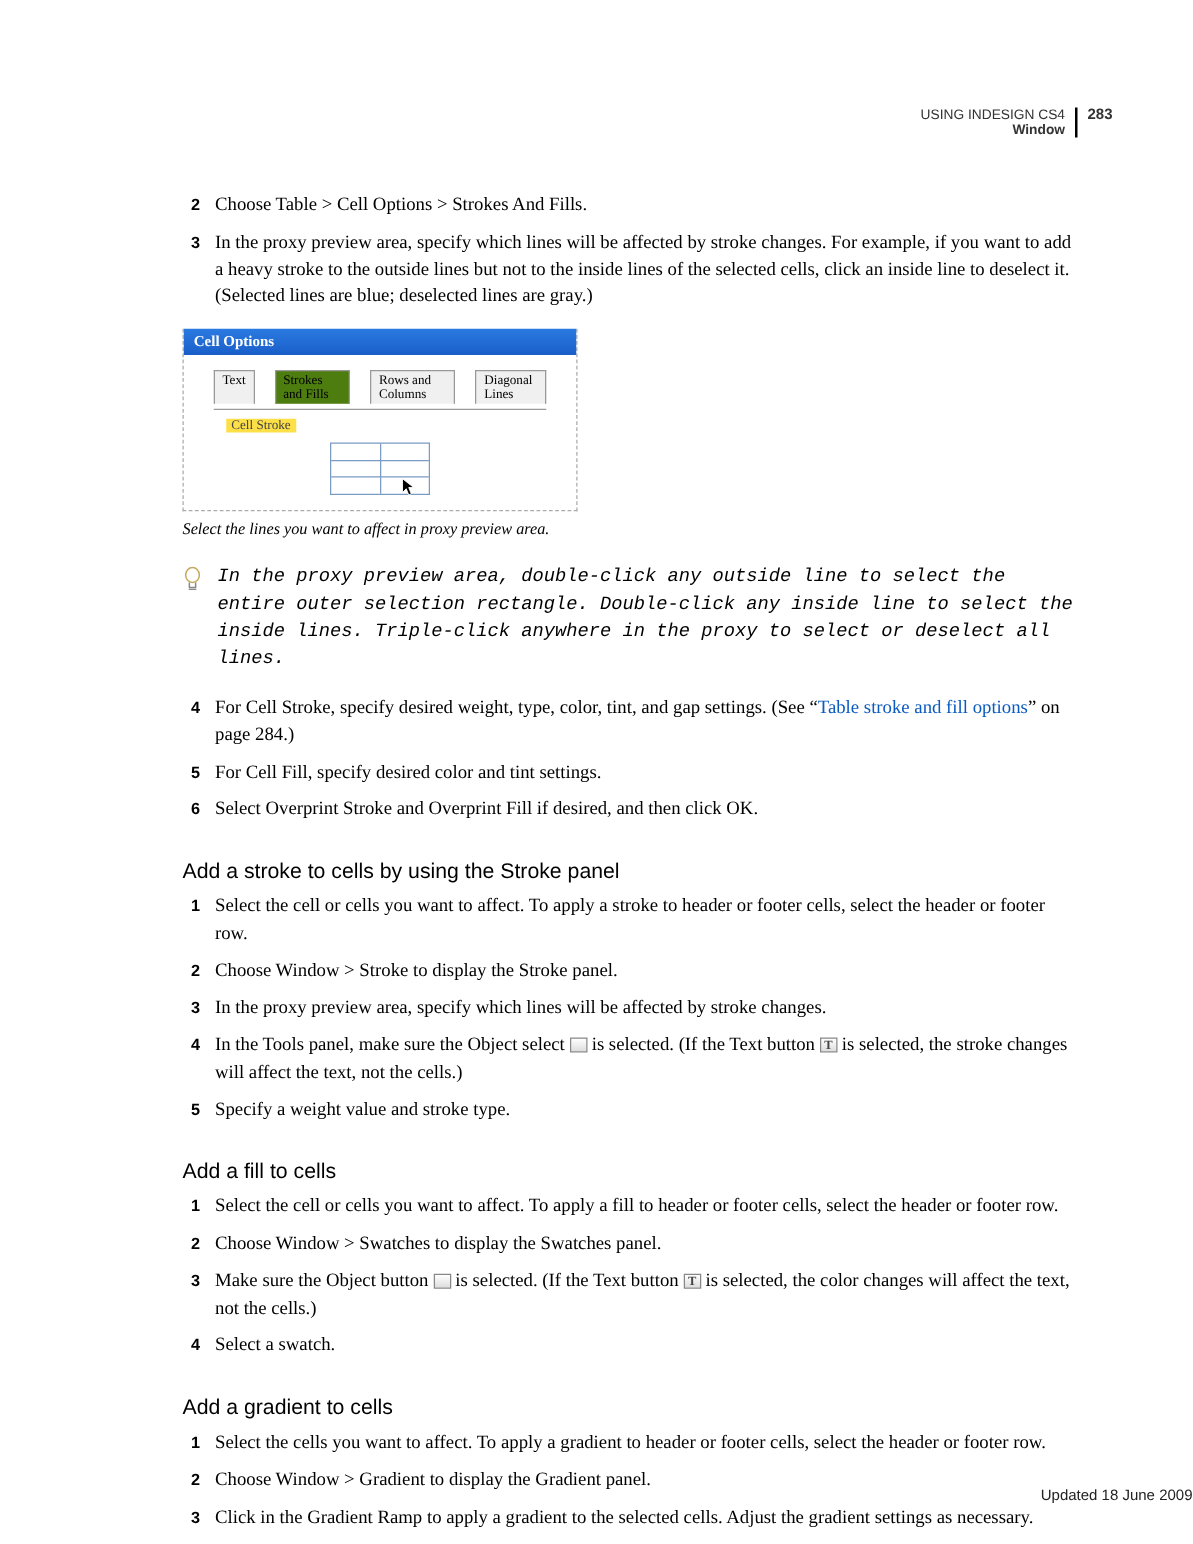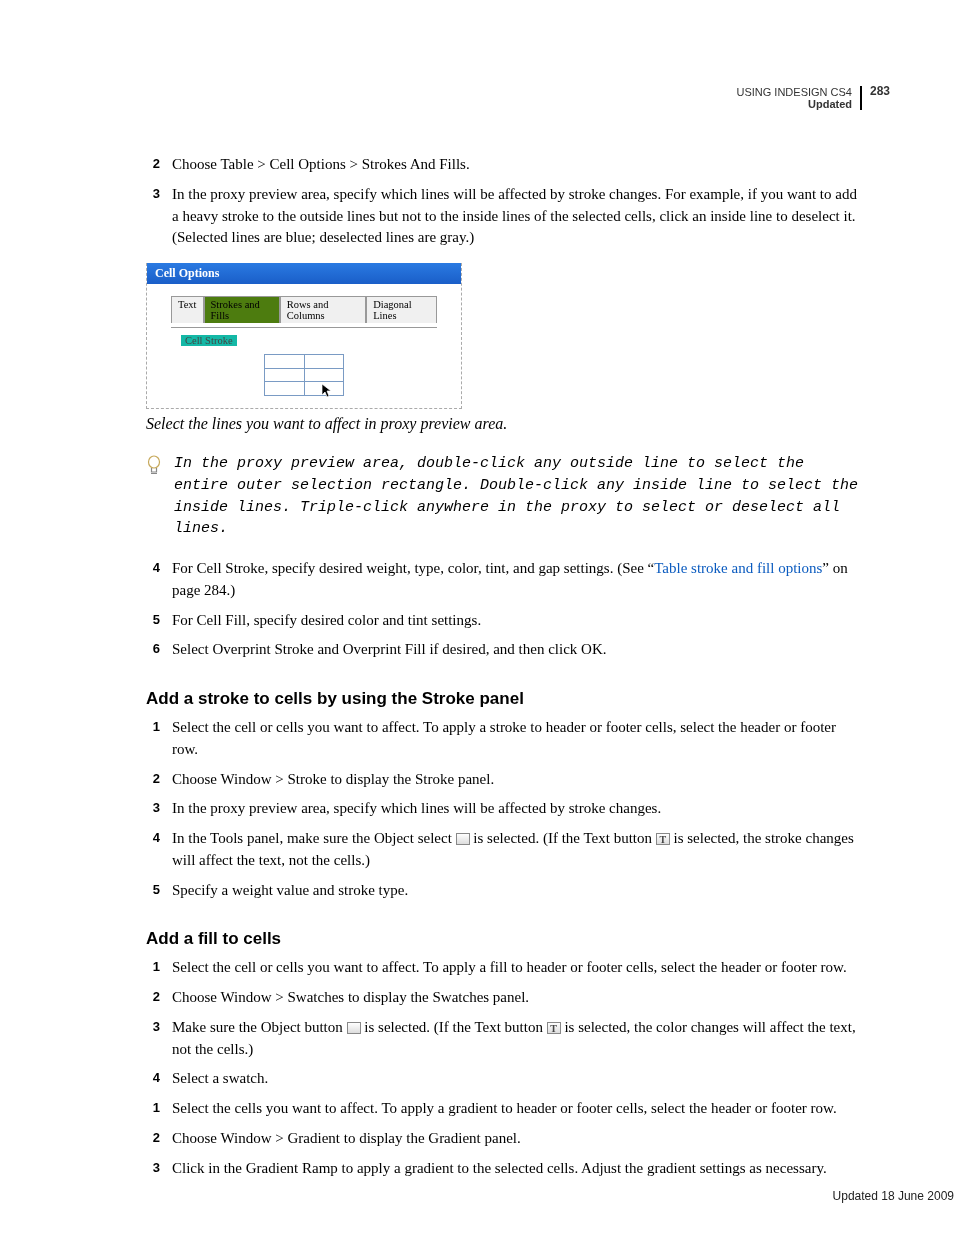--- a/index.html
+++ b/index.html
@@ -61,42 +61,42 @@
   .figure .titlebar {
     background: linear-gradient(#2a7ae2, #1a5ec8);
     color: #fff;
     font-weight: bold;
     padding: 3px 8px;
     font-size: 12px;
   }
   .figure .tabrow {
     display: flex;
     padding: 12px 24px 4px 24px;
-    gap: 0;
+    gap: 16px;
   }
   .figure .tab {
     border: 1px solid #999;
     border-bottom: none;
     padding: 2px 6px;
     background: #f0f0f0;
     font-size: 10.5px;
     position: relative;
   }
   .figure .tab.active {
     background: #4d7c0f;
     z-index: 2;
   }
   .figure .groupbox {
     margin: 0 24px 12px 24px;
     border-top: 1px solid #999;
     padding-top: 6px;
   }
   .figure .grouplabel {
     display: inline-block;
-    background: #14b8a6;
+    background: #fde047;
     padding: 0 4px;
     margin-top: -14px;
     margin-left: 10px;
     font-size: 10.5px;
     color: #444;
   }
   .proxy {
     width: 80px;
     height: 42px;
     margin: 8px auto 2px auto;
@@ -106,37 +106,37 @@
   .proxy .vline { position:absolute; top:0; bottom:0; width:1px; background:#7a9bc4; left:50%; }
   .proxy .hline1 { position:absolute; left:0; right:0; height:1px; background:#7a9bc4; top:33%; }
   .proxy .hline2 { position:absolute; left:0; right:0; height:1px; background:#7a9bc4; top:66%; }
   .proxy .cursor {
     position:absolute;
     right: 10px;
     bottom: -6px;
   }
   .caption {
     font-style: italic;
-    font-size: 16px;
+    font-size: 13px;
     margin: 6px 0 20px 0;
   }
   .tip {
     display: flex;
     gap: 12px;
     font-style: italic;
     margin: 12px 0 18px 0;
     line-height: 1.45;
     font-family: Liberation Mono, monospace;
   }
   .tip-icon {
     padding-top: 2px;
   }
   .h2 {
     font-family: "Myriad Pro", Arial, sans-serif;
-    font-weight: bold;
+    font-weight: normal;
     font-size: 17px;
     margin: 28px 0 8px 0;
   }
   a.link { color: #0b5bbf; text-decoration: none; }
   .inline-icon {
     display: inline-block;
     vertical-align: -2px;
     width: 14px;
     height: 12px;
     border: 1px solid #888;
@@ -163,21 +163,21 @@
     font-size: 12px;
     color: #222;
   }
 </style>
 </head>
 <body>
 
 <div class="page">
   <div class="header">
     <span class="booktitle">USING INDESIGN CS4</span>
-    <span class="section">Updated</span>
+    <span class="section">Window</span>
     <span class="pagenum">283</span>
   </div>
 
   <ol class="step-list">
     <li class="step">
         <span class="num">2</span>
         <span class="txt">Choose Table &gt; Cell Options &gt; Strokes And Fills.</span>
       </li>
     <li class="step">
         <span class="num">3</span>
@@ -278,20 +278,21 @@
       <span class="txt">
         <span>Make sure the Object button </span><span class="inline-icon"></span><span> is selected. (If the Text button </span><span class="inline-icon text"></span><span> is selected, the color changes will affect the text, not the cells.)</span>
       </span>
       </li>
     <li class="step">
         <span class="num">4</span>
         <span class="txt">Select a swatch.</span>
       </li>
   </ol>
 
+  <h2 class="h2">Add a gradient to cells</h2>
   <ol class="step-list">
     <li class="step">
         <span class="num">1</span>
         <span class="txt">Select the cells you want to affect. To apply a gradient to header or footer cells, select the header or footer row.</span>
       </li>
     <li class="step">
         <span class="num">2</span>
         <span class="txt">Choose Window &gt; Gradient to display the Gradient panel.</span>
       </li>
     <li class="step">

